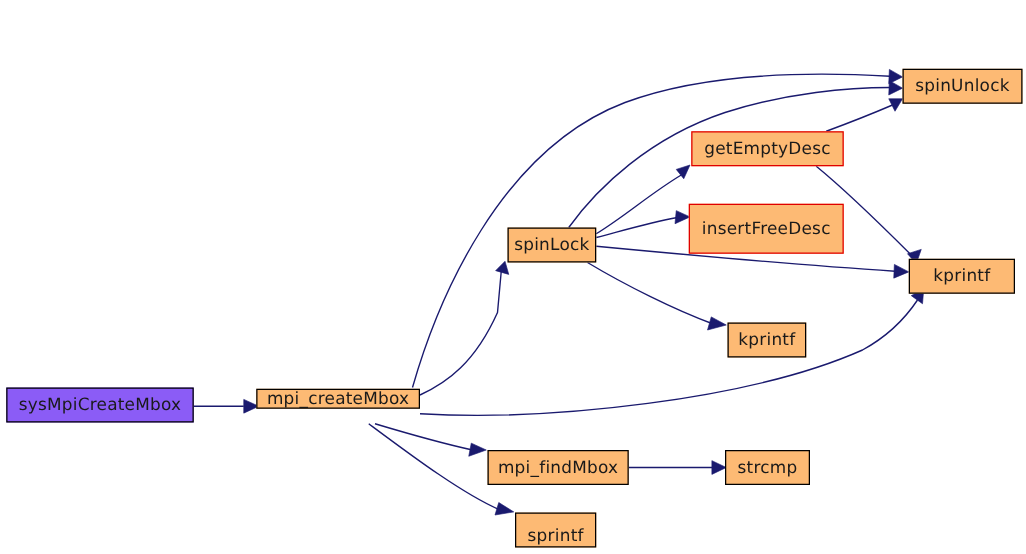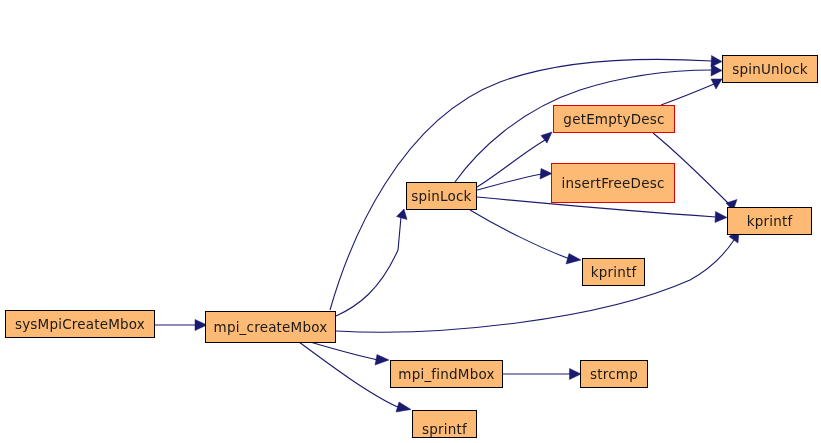--- a/index.html
+++ b/index.html
@@ -42,21 +42,21 @@
     justify-content: center;
     background: #fdba74;
     border: 1px solid #000000;
     font-size: 13.5px;
     color: #1a1a1a;
     letter-spacing: 0.2px;
     white-space: nowrap;
     font-family: "DejaVu Sans", sans-serif;
   }
   .node-box.highlight {
-    background: #fdba74;
+    background: #8b5cf6;
     border: 1px solid #000000;
   }
   .node-box.flagged {
     border: 1px solid #e00000;
   }
   .node-label {
     pointer-events: none;
   }
 </style>
 </head>
@@ -117,21 +117,21 @@
         <path class="arrow-head" d="M726,203 L737,199.5 L733,211 Z" fill="#1a1a6e" stroke="#1a1a6e"></path>
       </g>
       <g>
         <path class="edge-path" d="M503,374 L570,374" stroke="#1a1a6e"></path>
         <path class="arrow-head" d="M569.5,368.5 L581,374 L569.5,379.5 Z" fill="#1a1a6e" stroke="#1a1a6e"></path>
       </g>
     </svg>
 <div class="node-box highlight" style="left: 5px; top: 310px; width: 150px; height: 28px;">
       <span class="node-label">sysMpiCreateMbox</span>
     </div>
-    <div class="node-box" style="left: 205px; top: 311px; width: 131px; height: 32px;">
+    <div class="node-box" style="left: 205px; top: 311px; width: 131px; height: 16px;">
       <span class="node-label">mpi_createMbox</span>
     </div>
     <div class="node-box" style="left: 406px; top: 182px; width: 71px; height: 28px;">
       <span class="node-label">spinLock</span>
     </div>
     <div class="node-box flagged" style="left: 553px; top: 105px; width: 122px; height: 28px; align-items: center;">
       <span class="node-label">getEmptyDesc</span>
     </div>
     <div class="node-box flagged" style="left: 551px; top: 163px; width: 124px; height: 40px;">
       <span class="node-label">insertFreeDesc</span>

